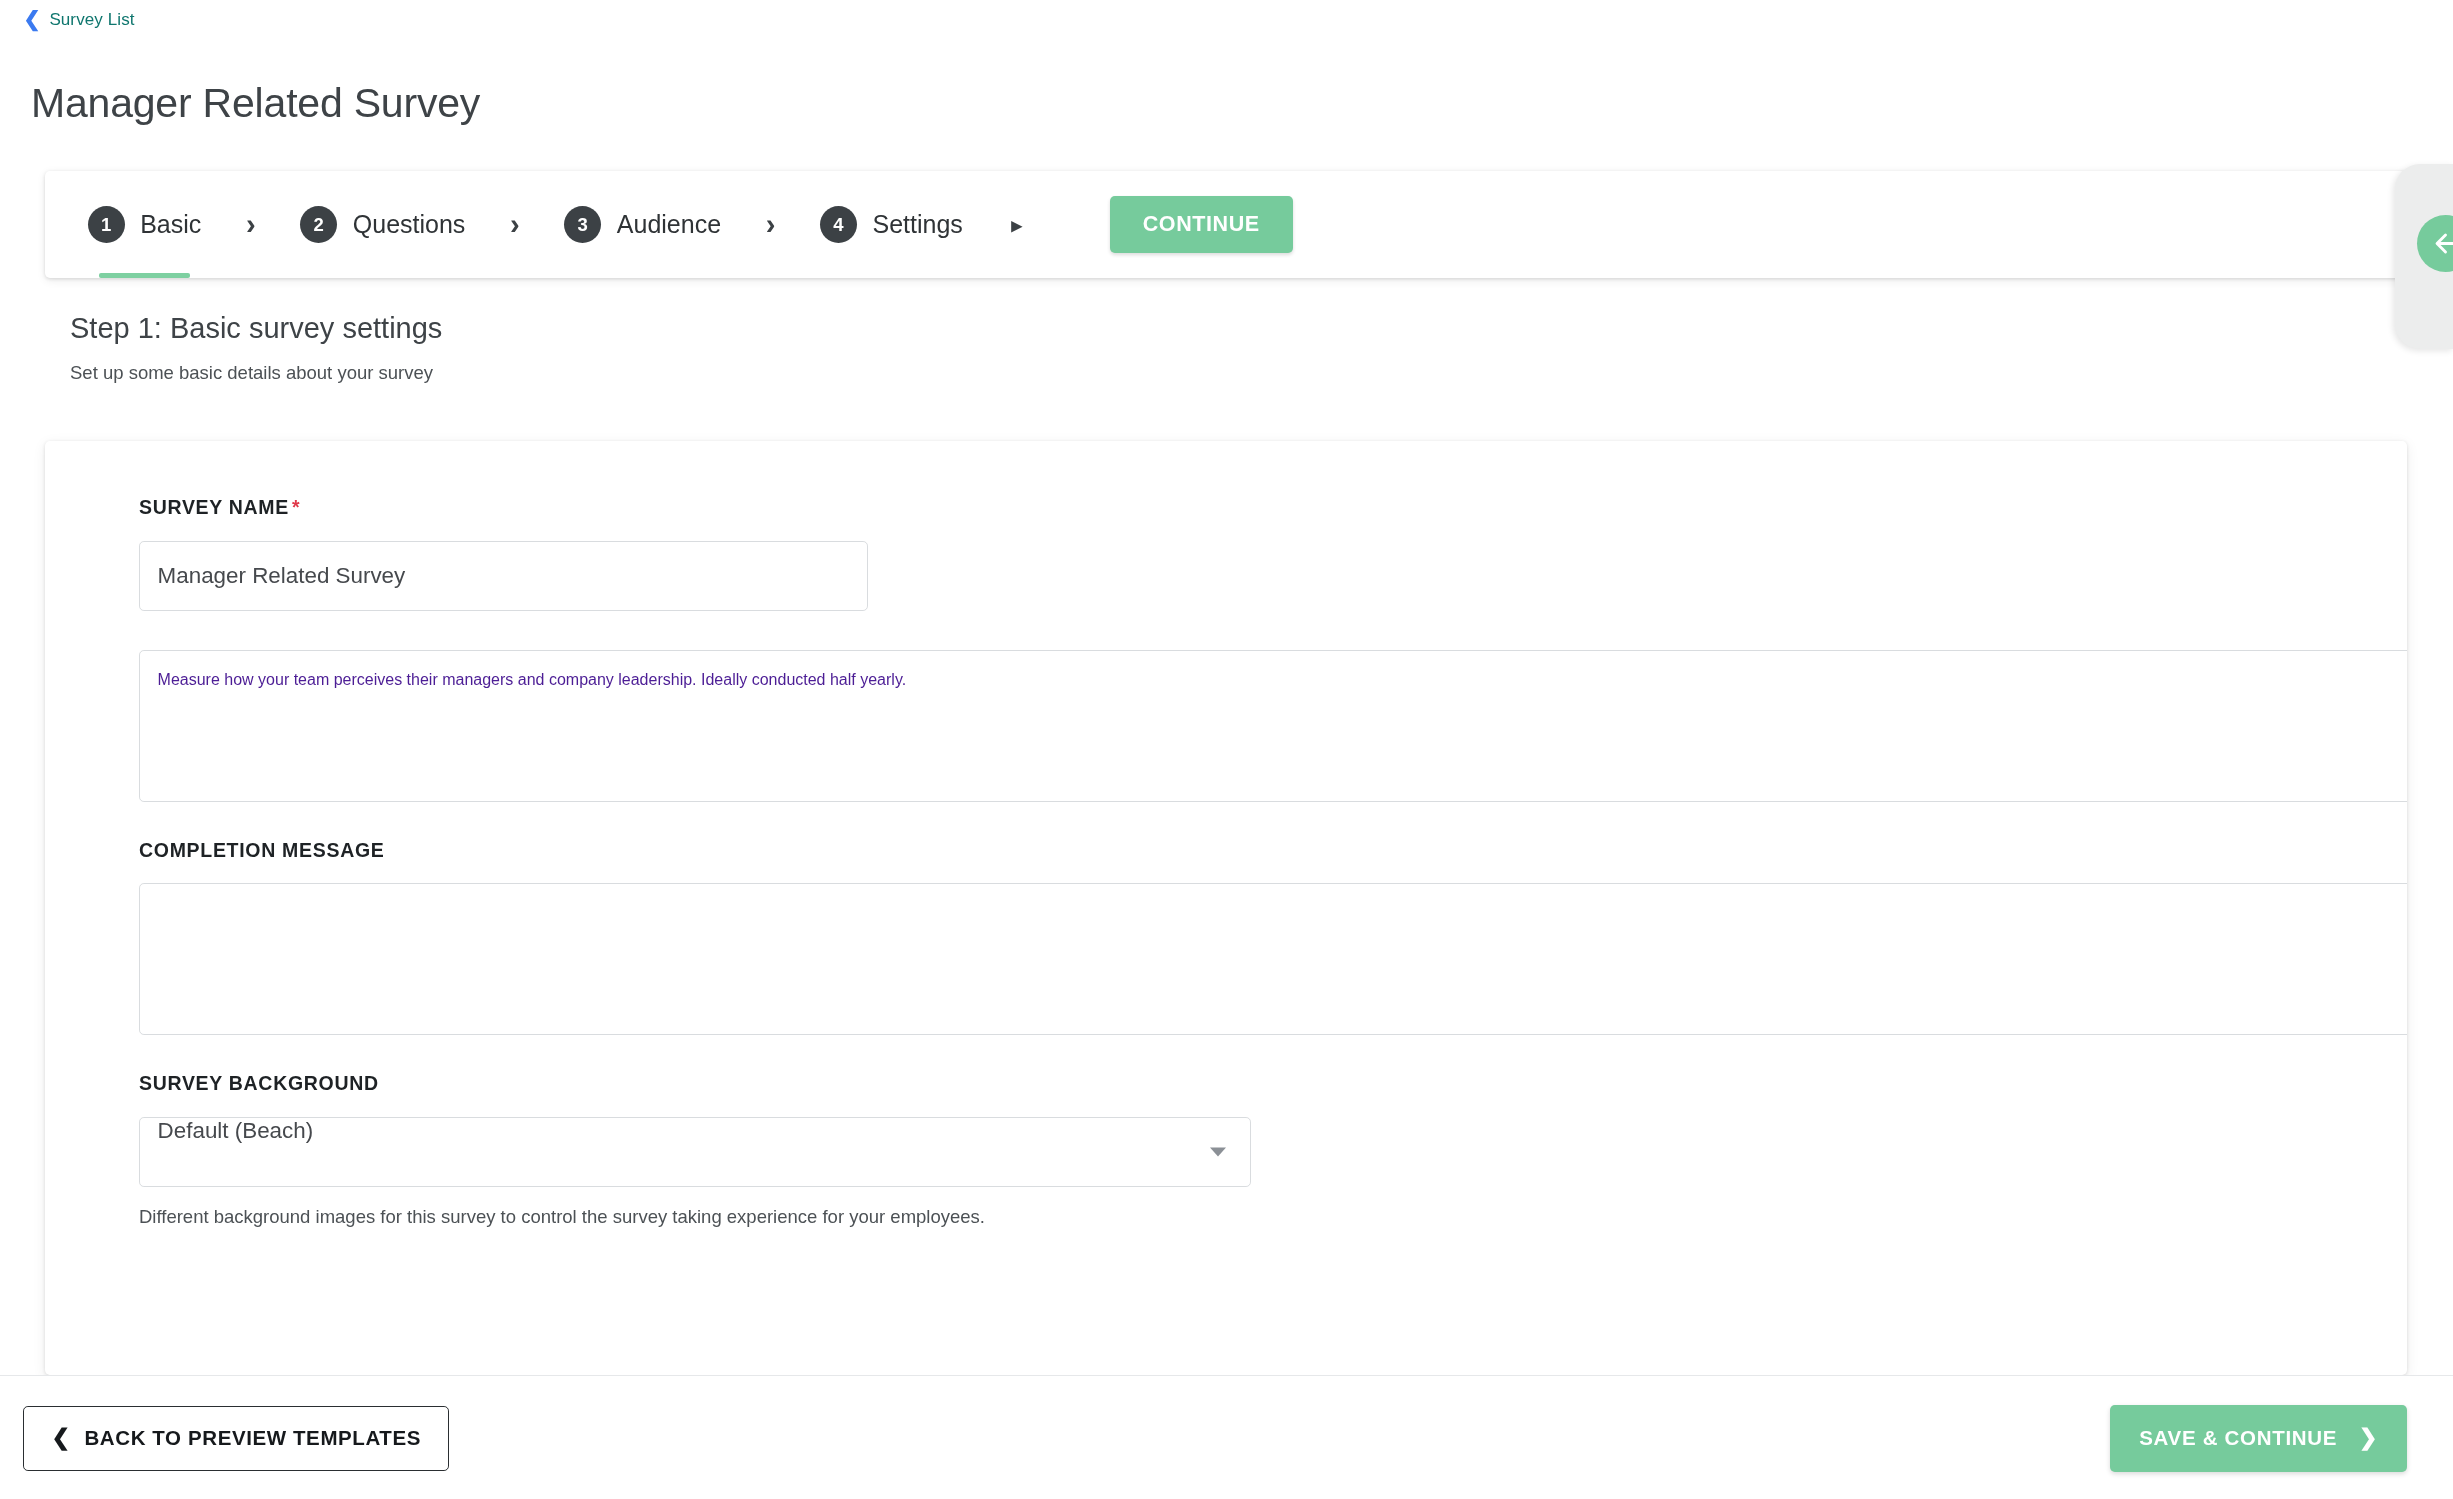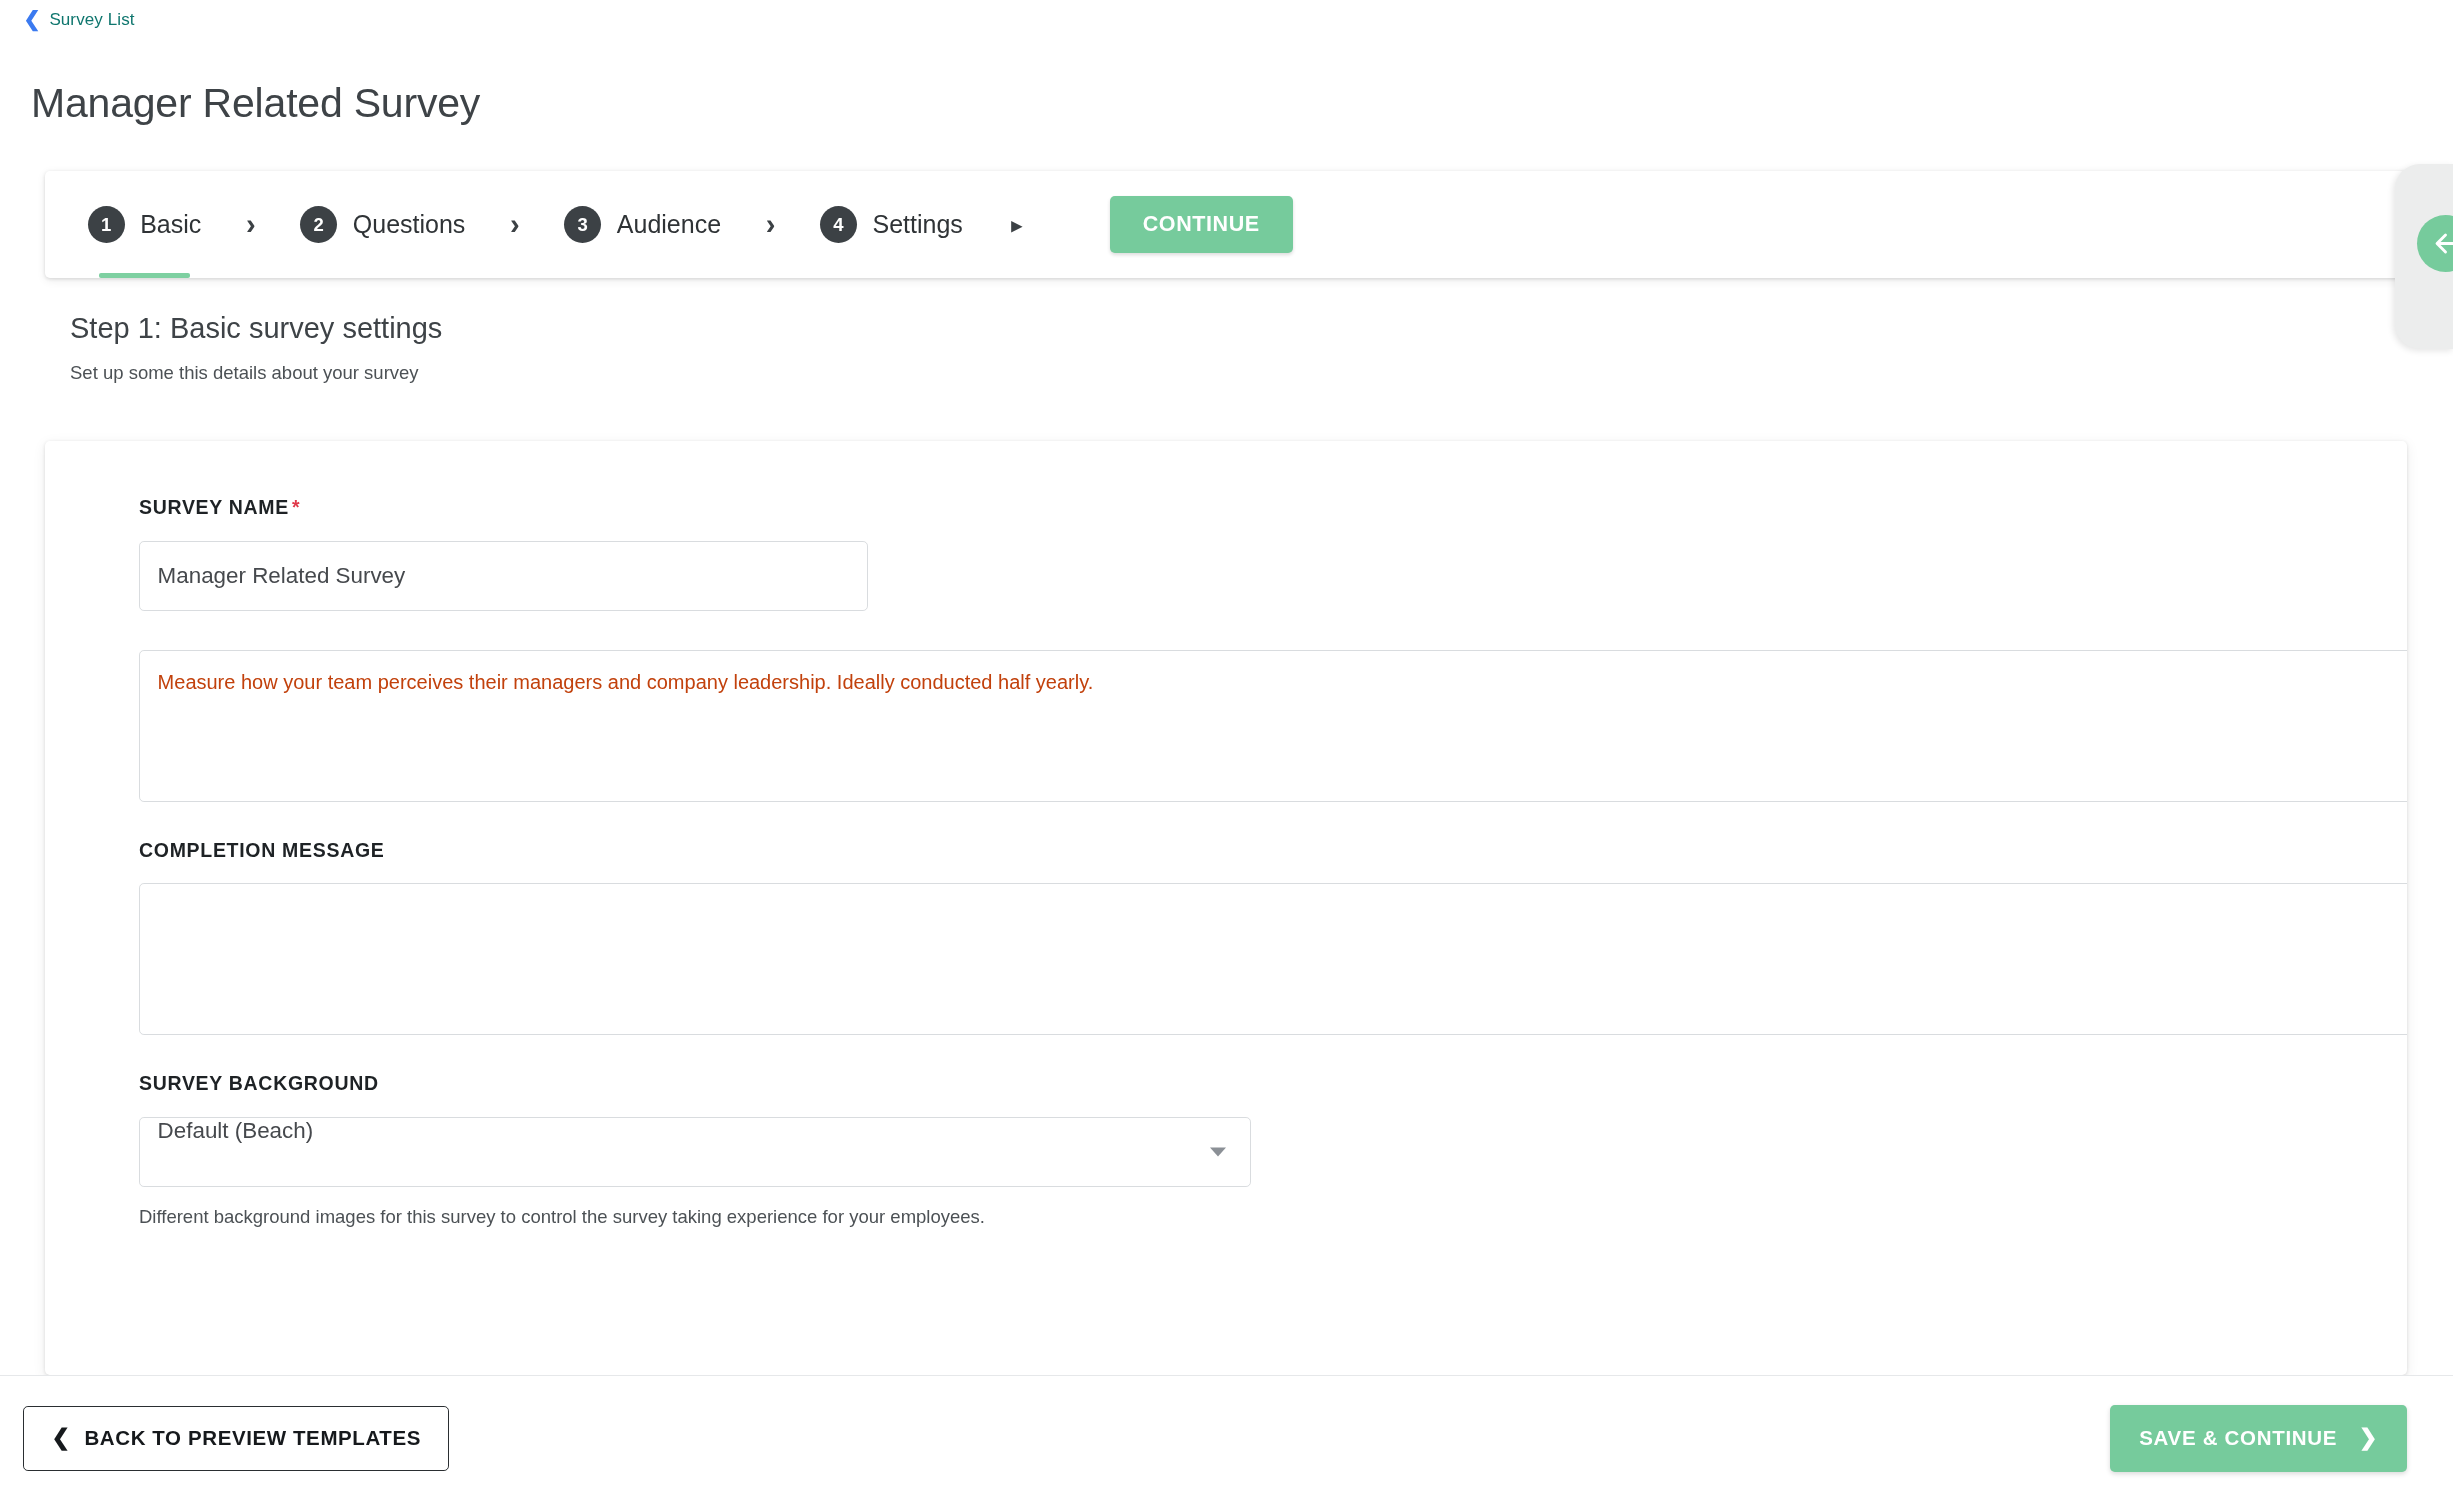--- a/index.html
+++ b/index.html
@@ -175,22 +175,22 @@
     outline: none;
   }
 
   .textarea {
     display: block;
     width: 2284px;
     border: 1px solid #d9dcdf;
     border-radius: 4.9px;
     background: #ffffff;
     font-family: "Liberation Sans", sans-serif;
-    font-size: 20px;
-    color: #c2410c;
+    font-size: 16px;
+    color: #4c1d95;
     padding: 17.6px 17.6px;
     outline: none;
     resize: both;
     line-height: 1.45;
   }
   .textarea.desc { height: 152px; }
   .textarea.completion { height: 152px; }
 
   .select-wrap {
     position: relative;
@@ -338,21 +338,21 @@
       <span class="bullet">4</span>
       <span class="step-label">Settings</span>
     </div>
 
     <span class="sep small">▸</span>
 
     <button class="preview-btn">CONTINUE</button>
   </div>
 
   <div class="step-heading">Step 1: Basic survey settings</div>
-  <div class="step-sub">Set up some this details about your survey</div>
+  <div class="step-sub">Set up some basic details about your survey</div>
 
   <div class="form-card">
 
     <div class="field">
       <div class="field-label">
         <span>SURVEY NAME</span><span class="req">*</span>
       </div>
       <input class="text-input" type="text" value="Manager Related Survey" style="">
     </div>
 

